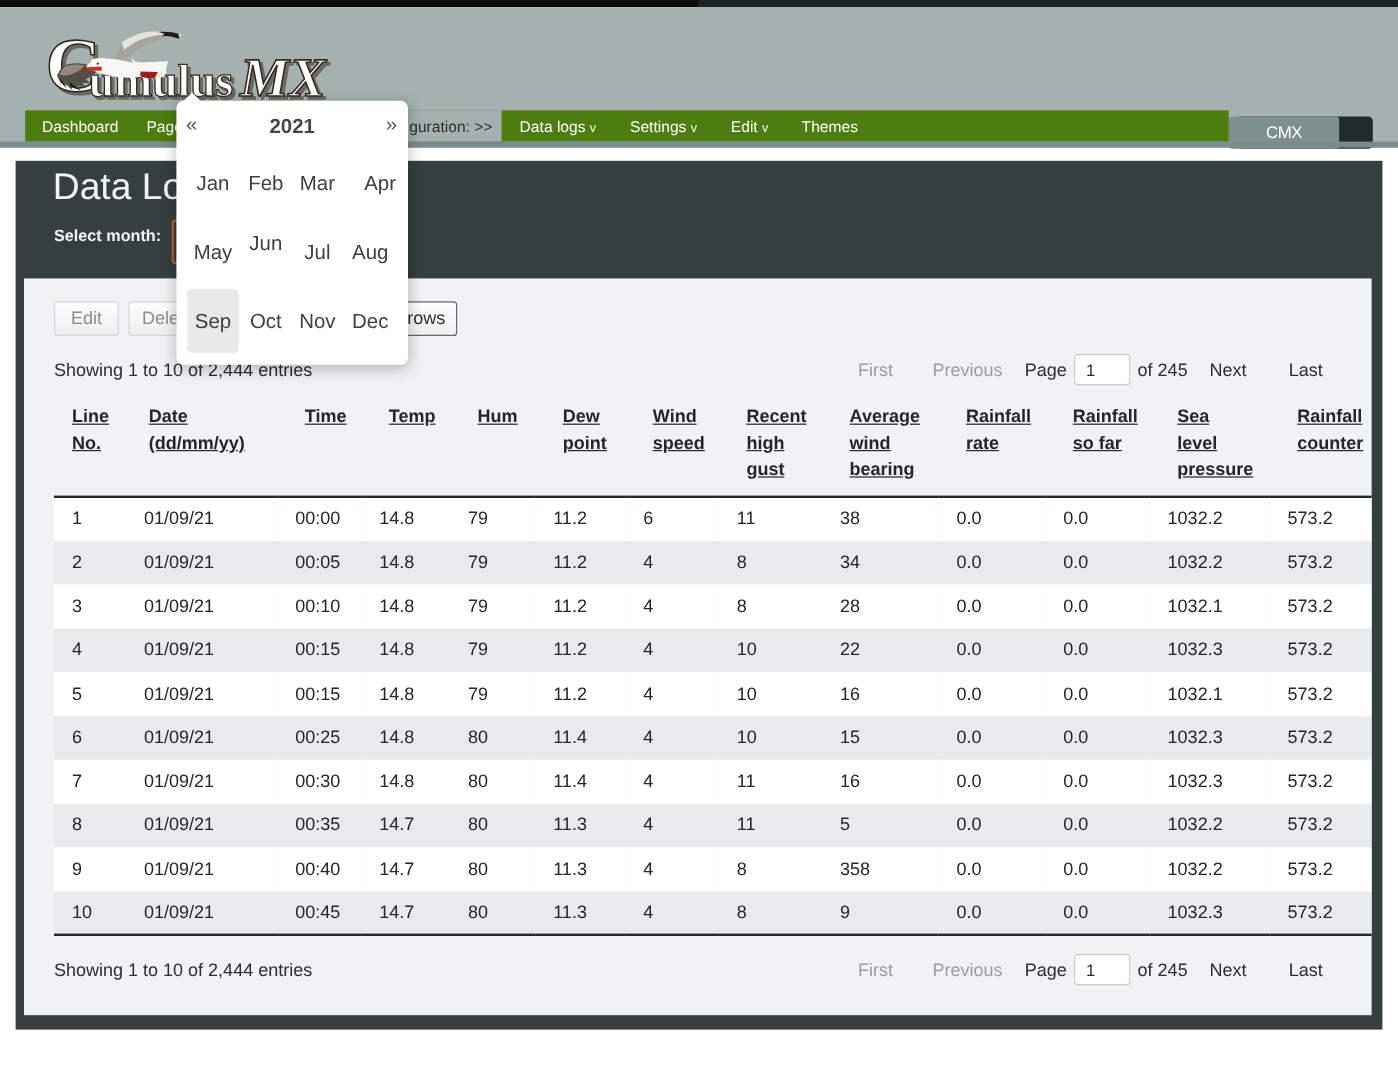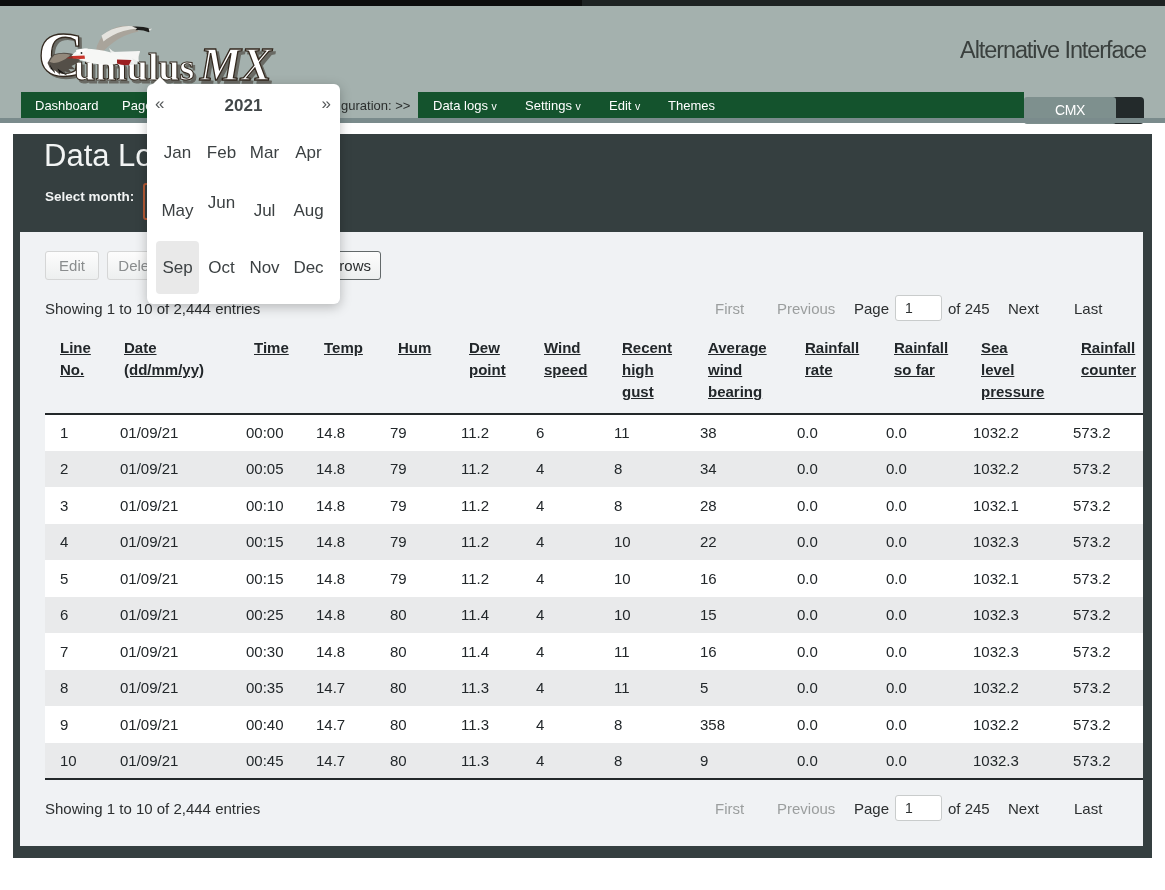--- a/index.html
+++ b/index.html
@@ -3,21 +3,21 @@
 <meta charset="utf-8">
 <style>
   * { box-sizing: border-box; margin: 0; padding: 0; }
   html,body { width:1165px; height:890px; overflow:hidden; }
   body { font-family: "Liberation Sans", sans-serif; background:#fff; position:relative; }
   .topstrip { position:absolute; left:0; top:0; width:1165px; height:6px; background:#0c0d0d; }
   .topstrip .r { position:absolute; left:582px; top:0; width:583px; height:6px; background:#1e2323; }
   .header { position:absolute; left:0; top:6px; width:1165px; height:117px; background:#a4b1ae; }
   .underband { position:absolute; left:0; top:112px; width:1165px; height:5px; background:#7a8b8c; }
   .alt { position:absolute; right:19px; top:31px; font-size:23.5px; letter-spacing:-1.1px; color:#3a403e; }
-  .nav { position:absolute; left:21px; top:86px; height:26px; width:1003px; background:#14532d; color:#fff; font-size:13px; letter-spacing:0; }
+  .nav { position:absolute; left:21px; top:86px; height:26px; width:1003px; background:#4d7c0f; color:#fff; font-size:13px; letter-spacing:0; }
   .nav .ch { font-size:10.5px; letter-spacing:0; }
   .nav span.item { position:absolute; top:6px; }
   .nav .active { position:absolute; left:319px; top:0; width:78px; height:26px; background:#a4b1ae; color:#2b2f2e; }
   .nav .active span { position:absolute; top:6px; left:1px; }
   .cmxpill { position:absolute; left:1030px; top:91px; width:114px; height:27px; background:#232a2b; border-radius:4px; }
   .cmxbtn { position:absolute; left:1024px; top:91px; width:92px; height:27px; background:#7e908e; border-radius:3px; color:#fff; font-size:14px; letter-spacing:-0.4px; text-align:center; line-height:27px; }
   .panel { position:absolute; left:13px; top:134px; width:1139px; height:724px; background:#353f40; }
   .h1 { position:absolute; left:31px; top:4px; font-size:31px; color:#f2f4f4; }
   .selmonth { position:absolute; left:32px; top:55px; font-size:13.5px; font-weight:bold; color:#f2f4f4; }
   .dateinput { position:absolute; left:130px; top:49px; width:80px; height:37px; border:2px solid #b55a36; border-radius:3px; background:#353f40; }
@@ -80,21 +80,20 @@
         <path d="M33.5 54.5 L43 61.3 L35.8 58 L36.2 60.3 Z" fill="#11100e"></path>
         <path d="M25.8 50.5 L31 59 L27 55 Z" fill="#11100e"></path>
         <path d="M47.5 42 Q52 35.5 60 34.8 Q72 34.5 87 38.5 Q99 41.5 101.5 44.5 Q98 50 86 50.8 Q66 51.5 47.5 42 Z" fill="#f6f7f5"></path>
         <path d="M52 36 Q58 33.8 64 34.6 Q58 39.5 53 40.5 Z" fill="#fdfdfc"></path>
         <path d="M48 42 L60.5 41.4 L61 44.8 Q54 45.2 48.5 44.6 Z" fill="#c8352b"></path>
         <path d="M48.5 42 L42 44.2 L48.5 44.6 Z" fill="#99281f"></path>
         <circle cx="57.5" cy="39" r="0.9" fill="#2a2a28"></circle>
         <path d="M93 45.5 L107.5 46 L105 51.1 Q97 51.5 93 49.5 Z" fill="#9c1f20"></path>
       </g>
     </svg>
-    <div class="alt">Alternative Interface</div>
     <div class="nav">
       <span class="item" style="left:14px;">Dashboard</span>
       <span class="item" style="left:101px;">Page</span>
       <div class="active">
         <span>guration: &gt;&gt;</span>
       </div>
       <span class="item" style="left:412px;">Data logs <span class="ch">v</span></span>
       <span class="item" style="left:504px;">Settings <span class="ch">v</span></span>
       <span class="item" style="left:588px;">Edit <span class="ch">v</span></span>
       <span class="item" style="left:647px;">Themes</span>
@@ -320,21 +319,21 @@
     </div>
   </div>
   <div class="popup">
     <div class="caret"></div>
     <span class="pv">«</span>
     <div class="yr">2021</div>
     <span class="nx">»</span>
     <span class="mo" style="left:9px;  top:42px;">Jan</span>
     <span class="mo" style="left:53px; top:42px;">Feb</span>
     <span class="mo" style="left:96px; top:42px;">Mar</span>
-    <span class="mo" style="left:140px;top:42px;">Apr</span>
+    <span class="mo" style="left:140px;top:42px;text-align:right;">Apr</span>
     <span class="mo" style="left:9px;  top:100px;">May</span>
     <span class="mo" style="left:53px; top:92px;">Jun</span>
     <span class="mo" style="left:96px; top:100px;">Jul</span>
     <span class="mo" style="left:140px;top:100px;">Aug</span>
     <span class="mo sel" style="left:9px;  top:157px;">Sep</span>
     <span class="mo" style="left:53px; top:157px;">Oct</span>
     <span class="mo" style="left:96px; top:157px;">Nov</span>
     <span class="mo" style="left:140px;top:157px;">Dec</span>
   </div>
 

